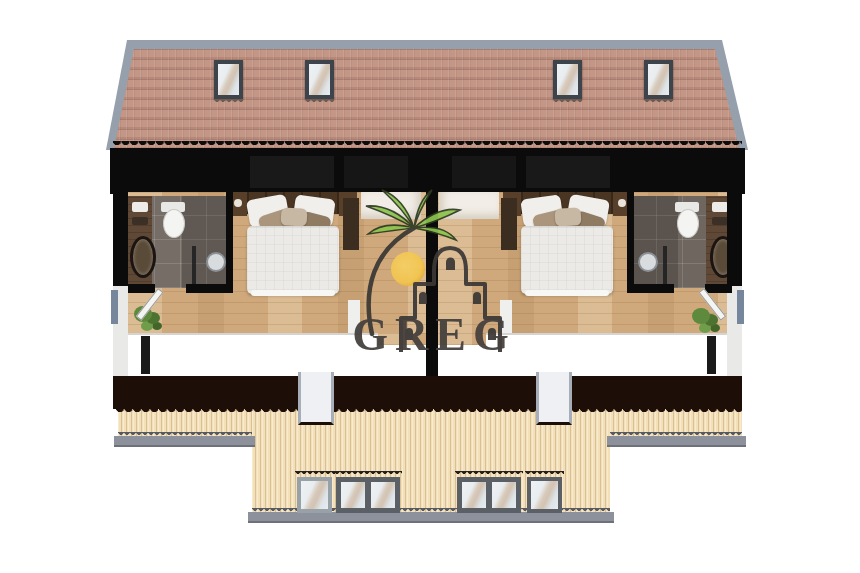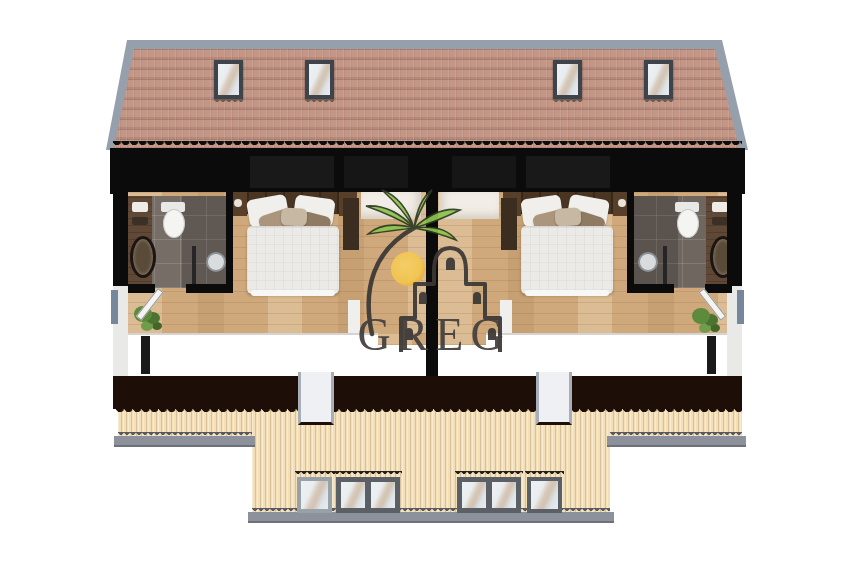--- a/index.html
+++ b/index.html
@@ -31,21 +31,21 @@
   .glass{background:linear-gradient(115deg,#eef2f4 0%,#e9edf0 35%,#d8cabb 50%,#d2c3b3 60%,#dde3e7 78%,#e8edf0 100%);}
   .pillow{position:absolute;border-radius:6px;box-shadow:0 1px 2px rgba(0,0,0,0.28);}
   .duvet{background:
       linear-gradient(180deg, rgba(0,0,0,0.05) 0 2px, transparent 2px),
       repeating-linear-gradient(90deg, rgba(0,0,0,0.035) 0 1px, transparent 1px 9px),
       repeating-linear-gradient(180deg, rgba(0,0,0,0.035) 0 1px, transparent 1px 9px),
       #eceae6;
       border-radius:5px;box-shadow:0 2px 3px rgba(0,0,0,0.25);}
   .wall{background:#0b0b0b;}
   .plant{border-radius:50%;}
-  .brand{font-family:"Liberation Serif",serif;font-weight:400;color:#45403e;letter-spacing:7px;font-size:46px;line-height:1;opacity:0.94;}
+  .brand{font-family:"Liberation Serif",serif;font-weight:700;color:#45403e;letter-spacing:7px;font-size:46px;line-height:1;opacity:0.94;}
 </style>
 </head>
 <body>
 
 <div class="scene">
 
   <div class="clip" style="clip-path:polygon(127px 40px,722px 40px,748px 150px,106px 150px);background:#96a0ac;"></div>
   <div class="clip tiles" style="clip-path:polygon(134px 49px,715px 49px,739px 149px,114px 149px);"></div>
 
   <div class="a" style="left:214px;top:60px;width:29px;height:39px;background:#3d444c;box-shadow:0 1px 2px rgba(0,0,0,.4);">

